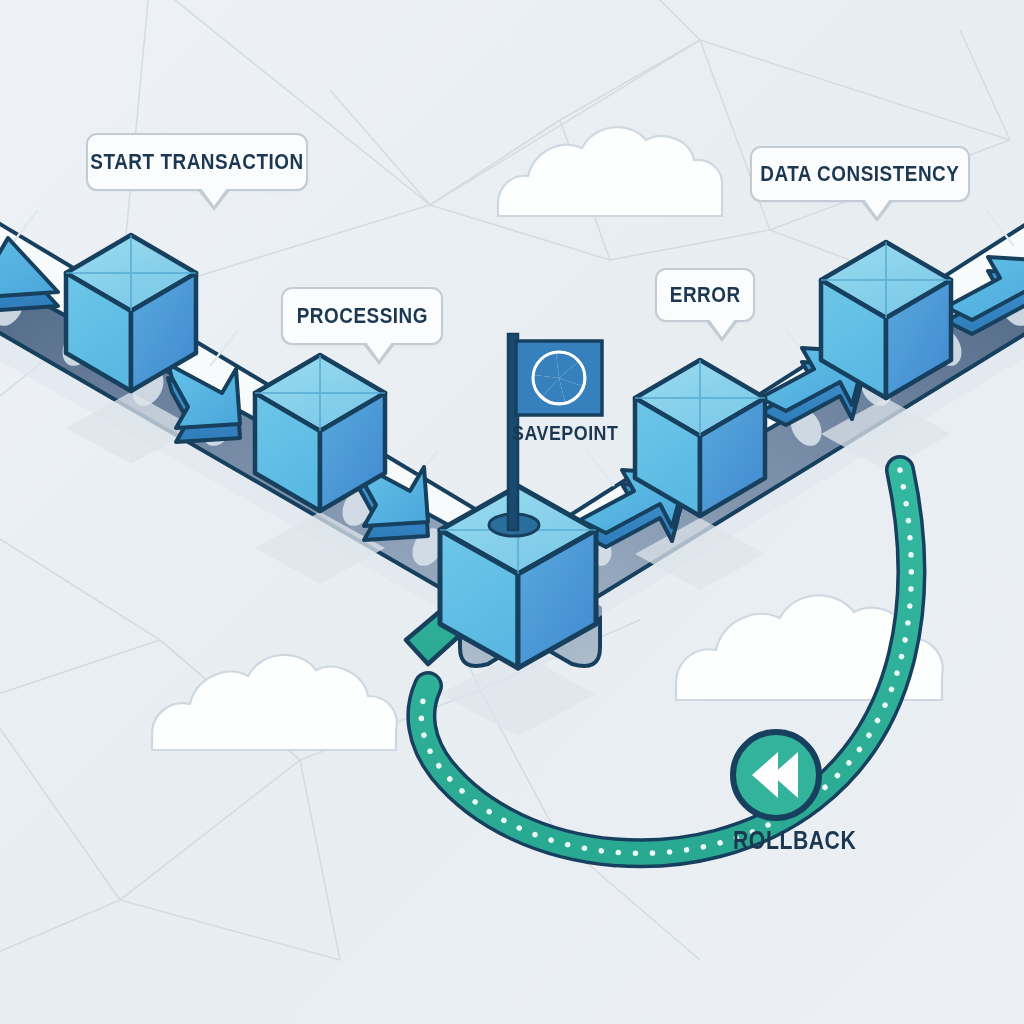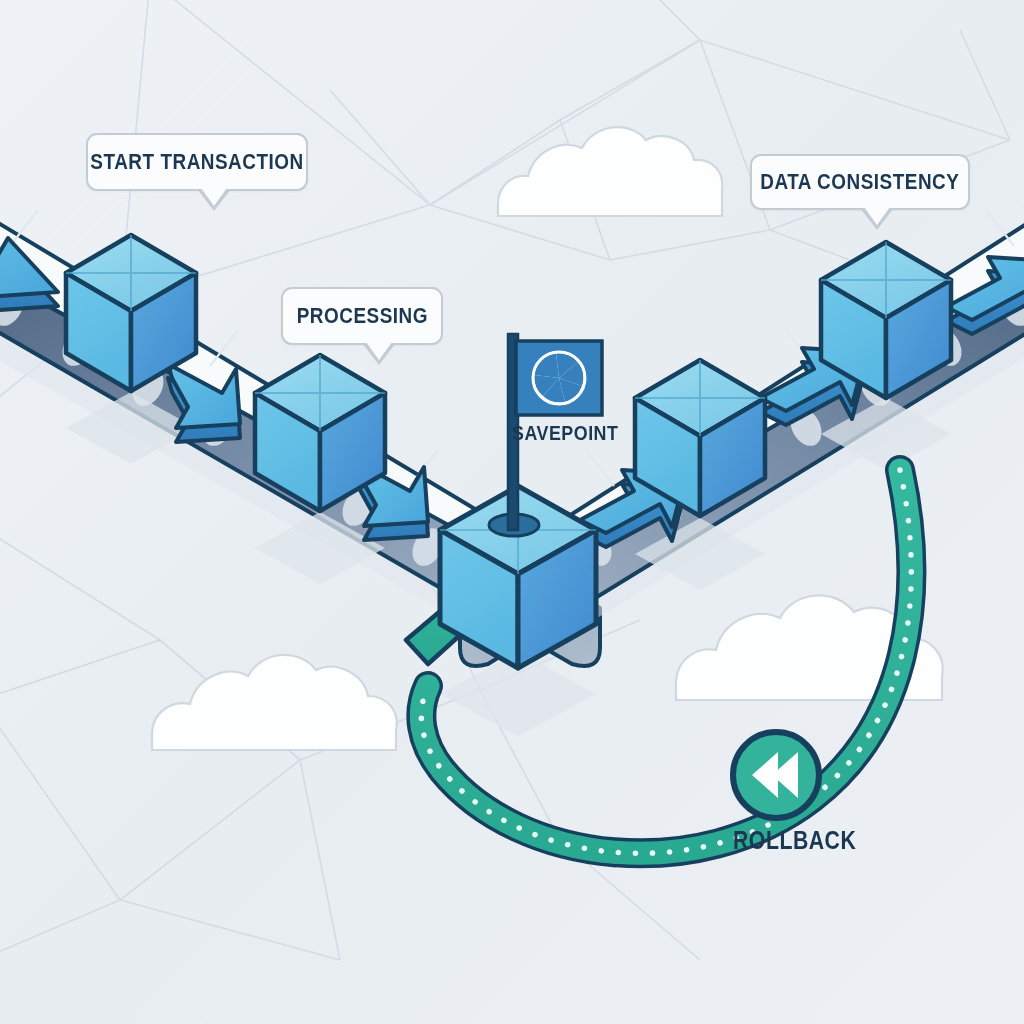--- a/index.html
+++ b/index.html
@@ -377,22 +377,31 @@
   <div class="bubble" id="bubble-1" style="left:281px; top:243px; width:162px; height:58px;margin-top:44px;">
     <span>PROCESSING</span>
     <div class="tailwrap">
         <div>
       <i class="tail"></i>
       <i class="tail-in"></i>
     </div>
       </div>
   </div>
 
-
-  <div class="bubble" id="bubble-3" style="left:750px; top:154px; width:220px; height:56px;">
+  <div class="bubble" id="bubble-2" style="left:655px; top:268px; width:100px; height:54px;">
+    <span>ERROR</span>
+    <div class="tailwrap">
+        <div>
+      <i class="tail"></i>
+      <i class="tail-in"></i>
+    </div>
+      </div>
+  </div>
+
+  <div class="bubble" id="bubble-3" style="left:750px; top:146px; width:220px; height:56px;">
     <span>DATA CONSISTENCY</span>
     <div class="tailwrap">
         <div>
       <i class="tail"></i>
       <i class="tail-in"></i>
     </div>
       </div>
   </div>
 
   <div class="floating-label" id="savepoint-label">SAVEPOINT</div>

